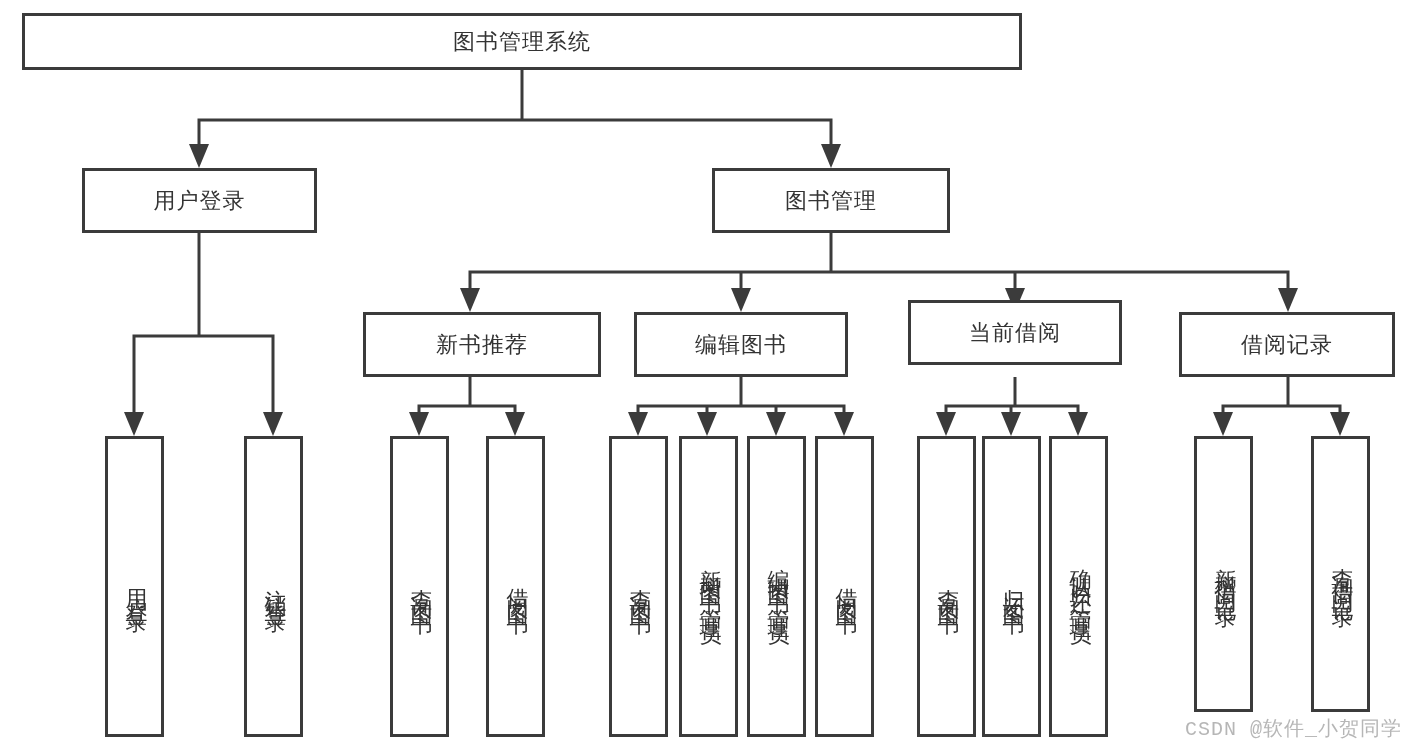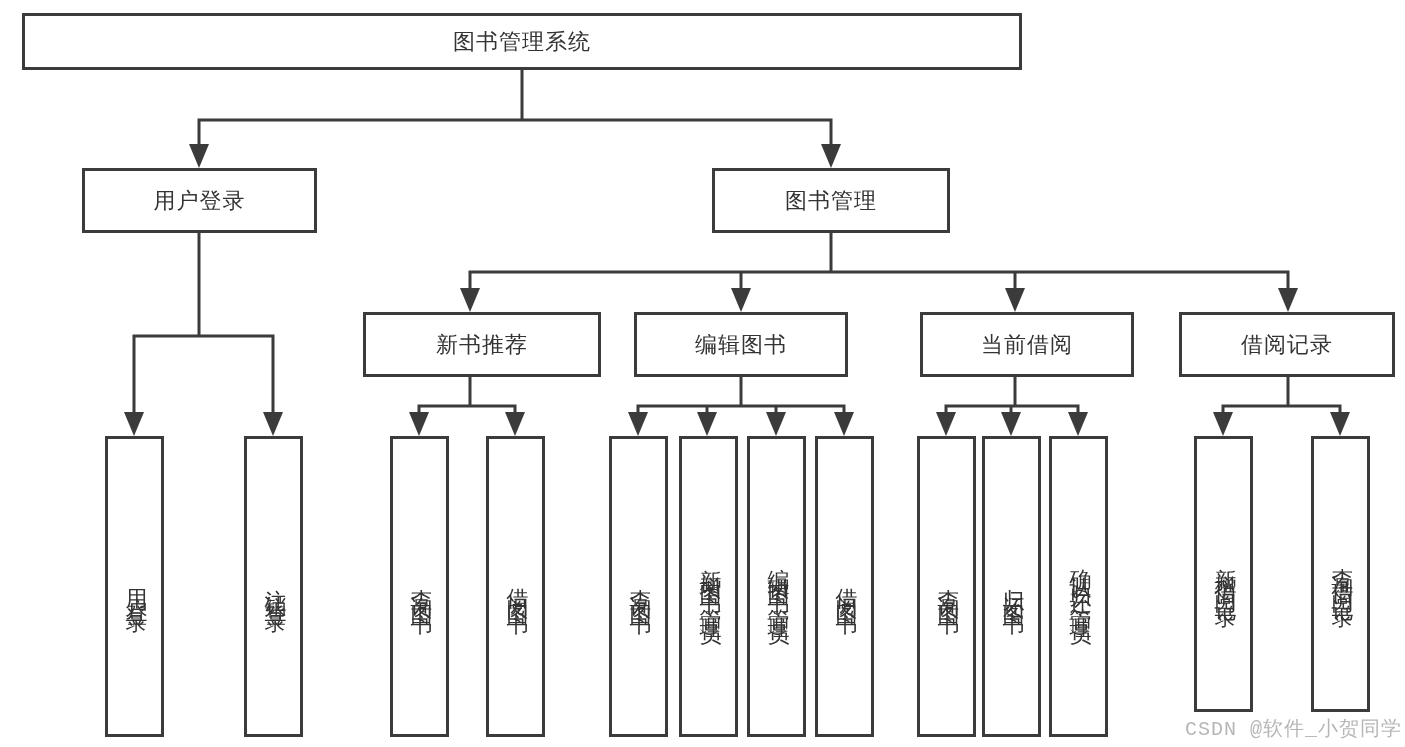--- a/index.html
+++ b/index.html
@@ -122,21 +122,21 @@
   <div class="node" style="left:712px; top:168px; width:238px; height:65px;">
     <span>图书管理</span>
   </div>
 
   <div class="node" style="left:363px; top:312px; width:238px; height:65px;">
     <span>新书推荐</span>
   </div>
   <div class="node" style="left:634px; top:312px; width:214px; height:65px;">
     <span>编辑图书</span>
   </div>
-  <div class="node" style="left:908px; top:312px; width:214px; height:65px;margin-left:12px;">
+  <div class="node" style="left:908px; top:300px; width:214px; height:65px;">
     <span>当前借阅</span>
   </div>
   <div class="node" style="left:1179px; top:312px; width:216px; height:65px;">
     <span>借阅记录</span>
   </div>
 
   <div class="node leaf" style="left:105px; top:436px; width:59px; height:301px;">
     <span class="vtext">用户登录</span>
   </div>
   <div class="node leaf" style="left:244px; top:436px; width:59px; height:301px;">

